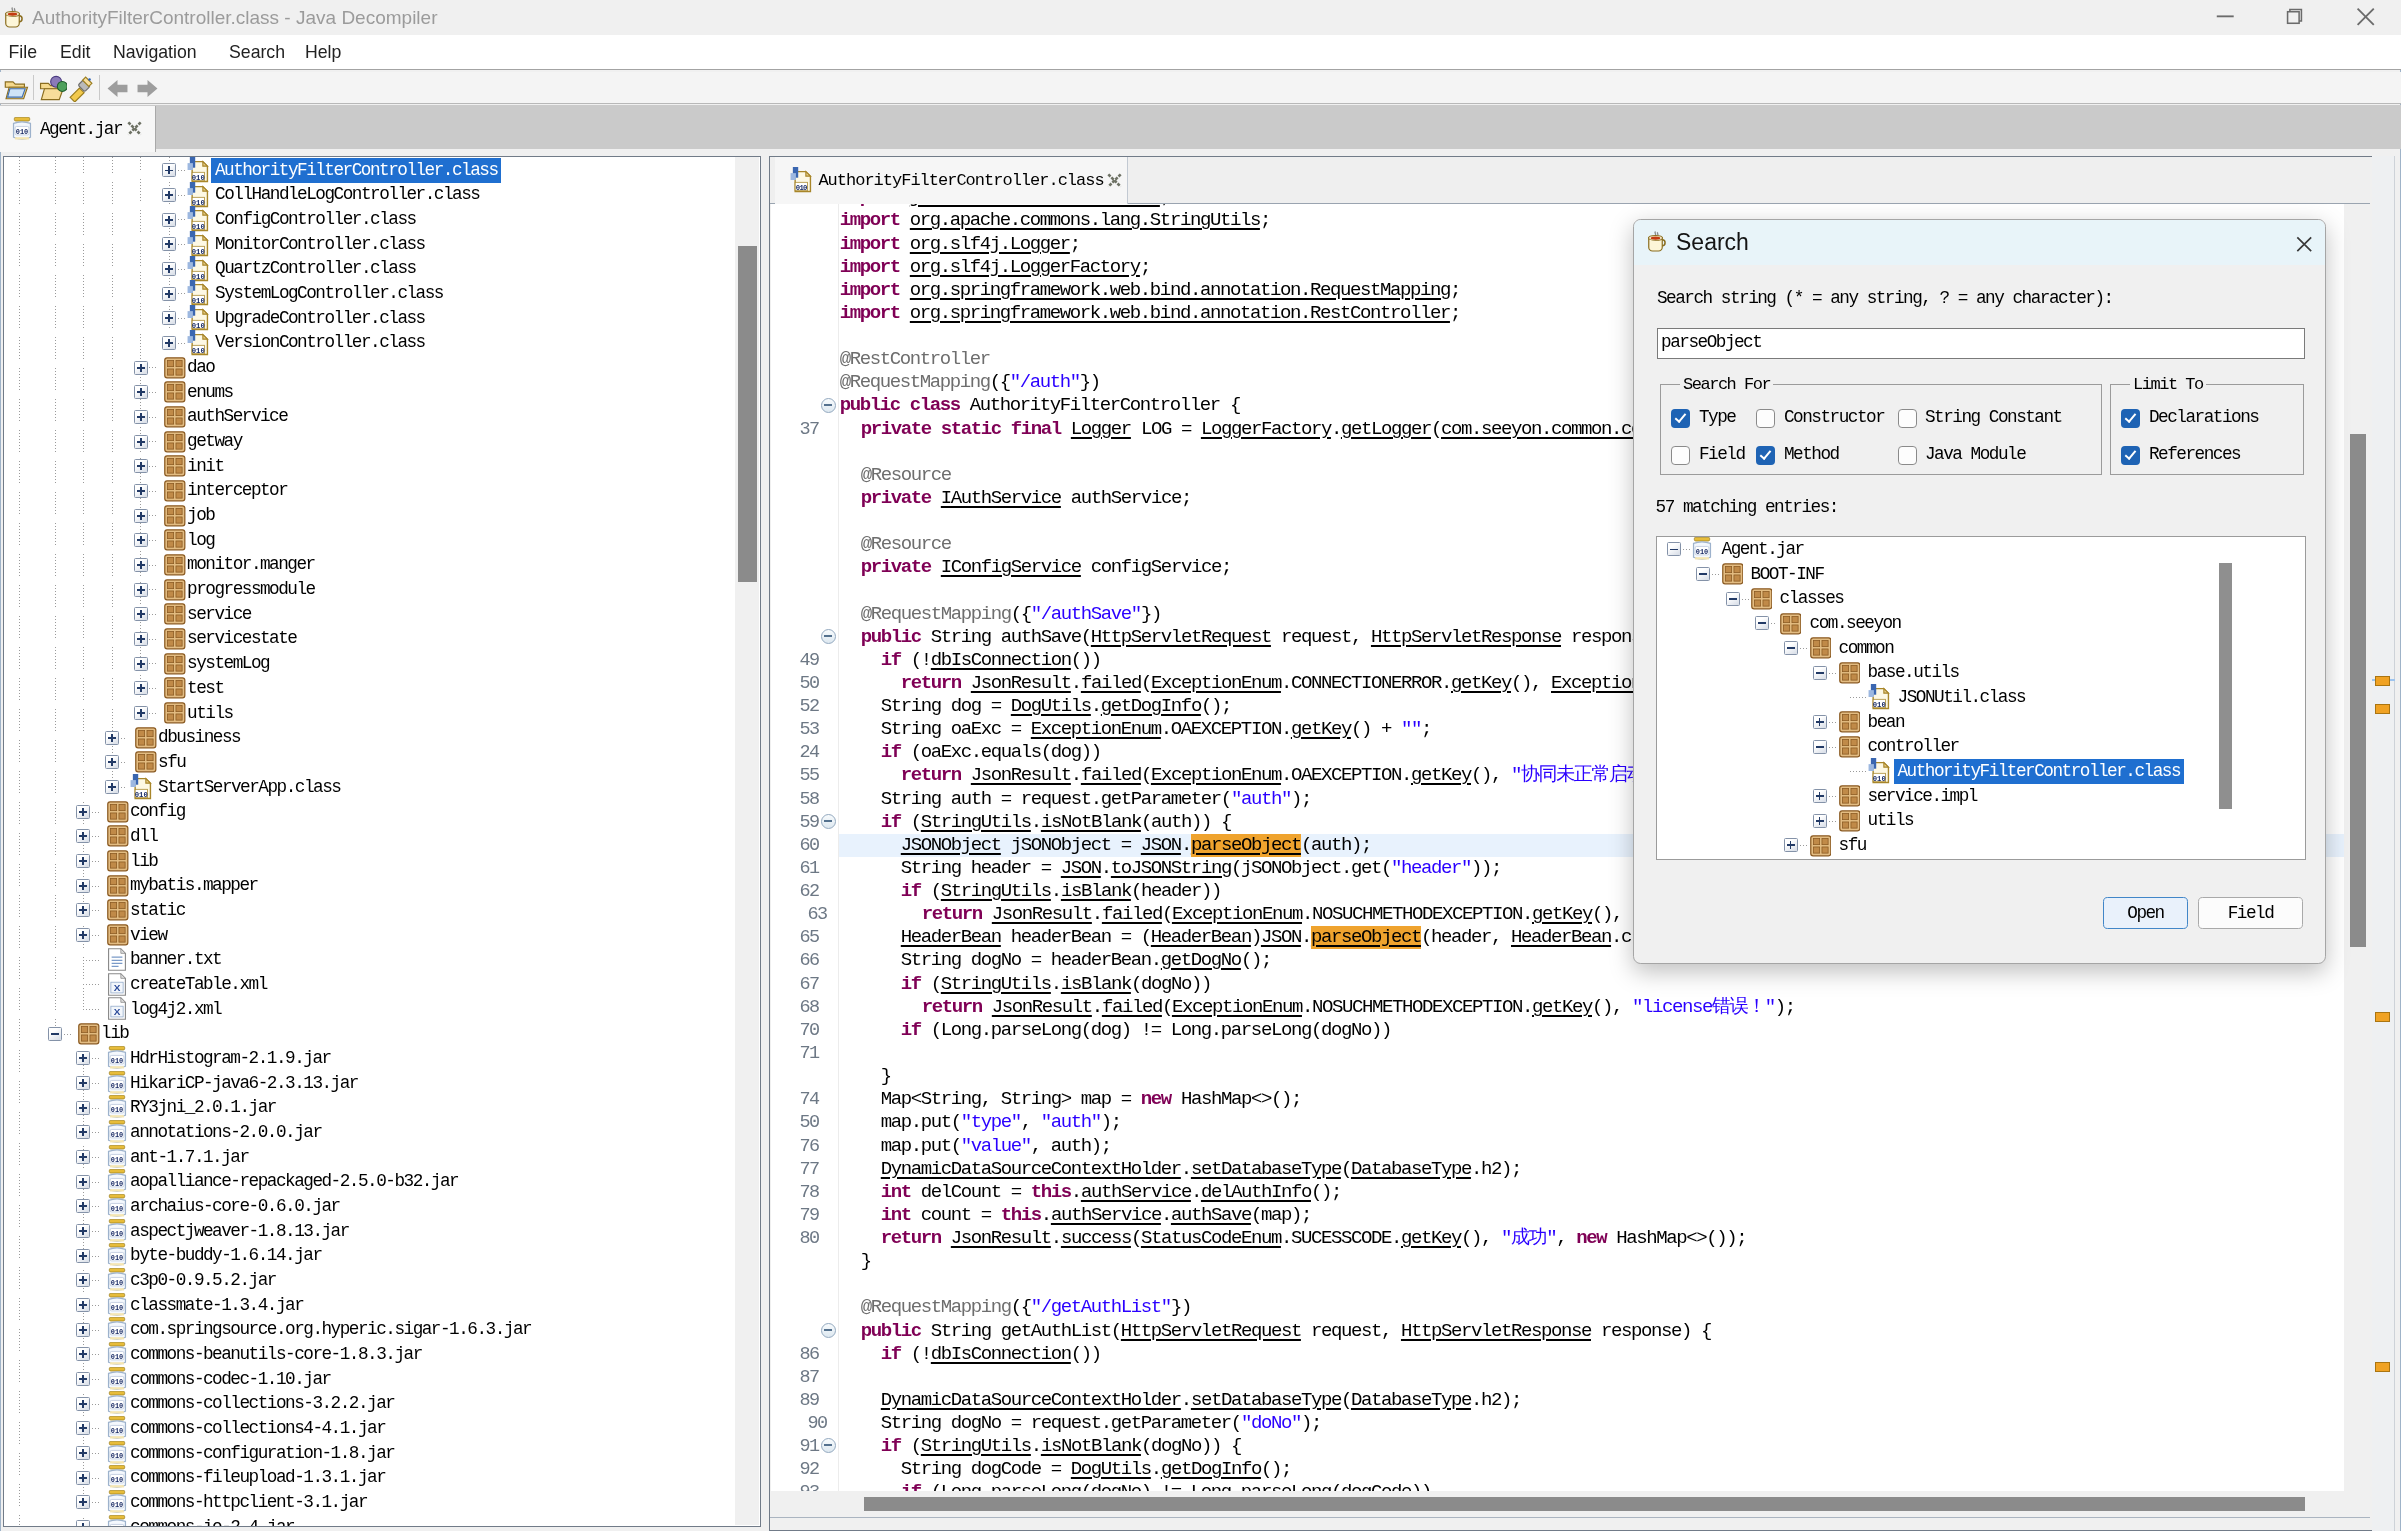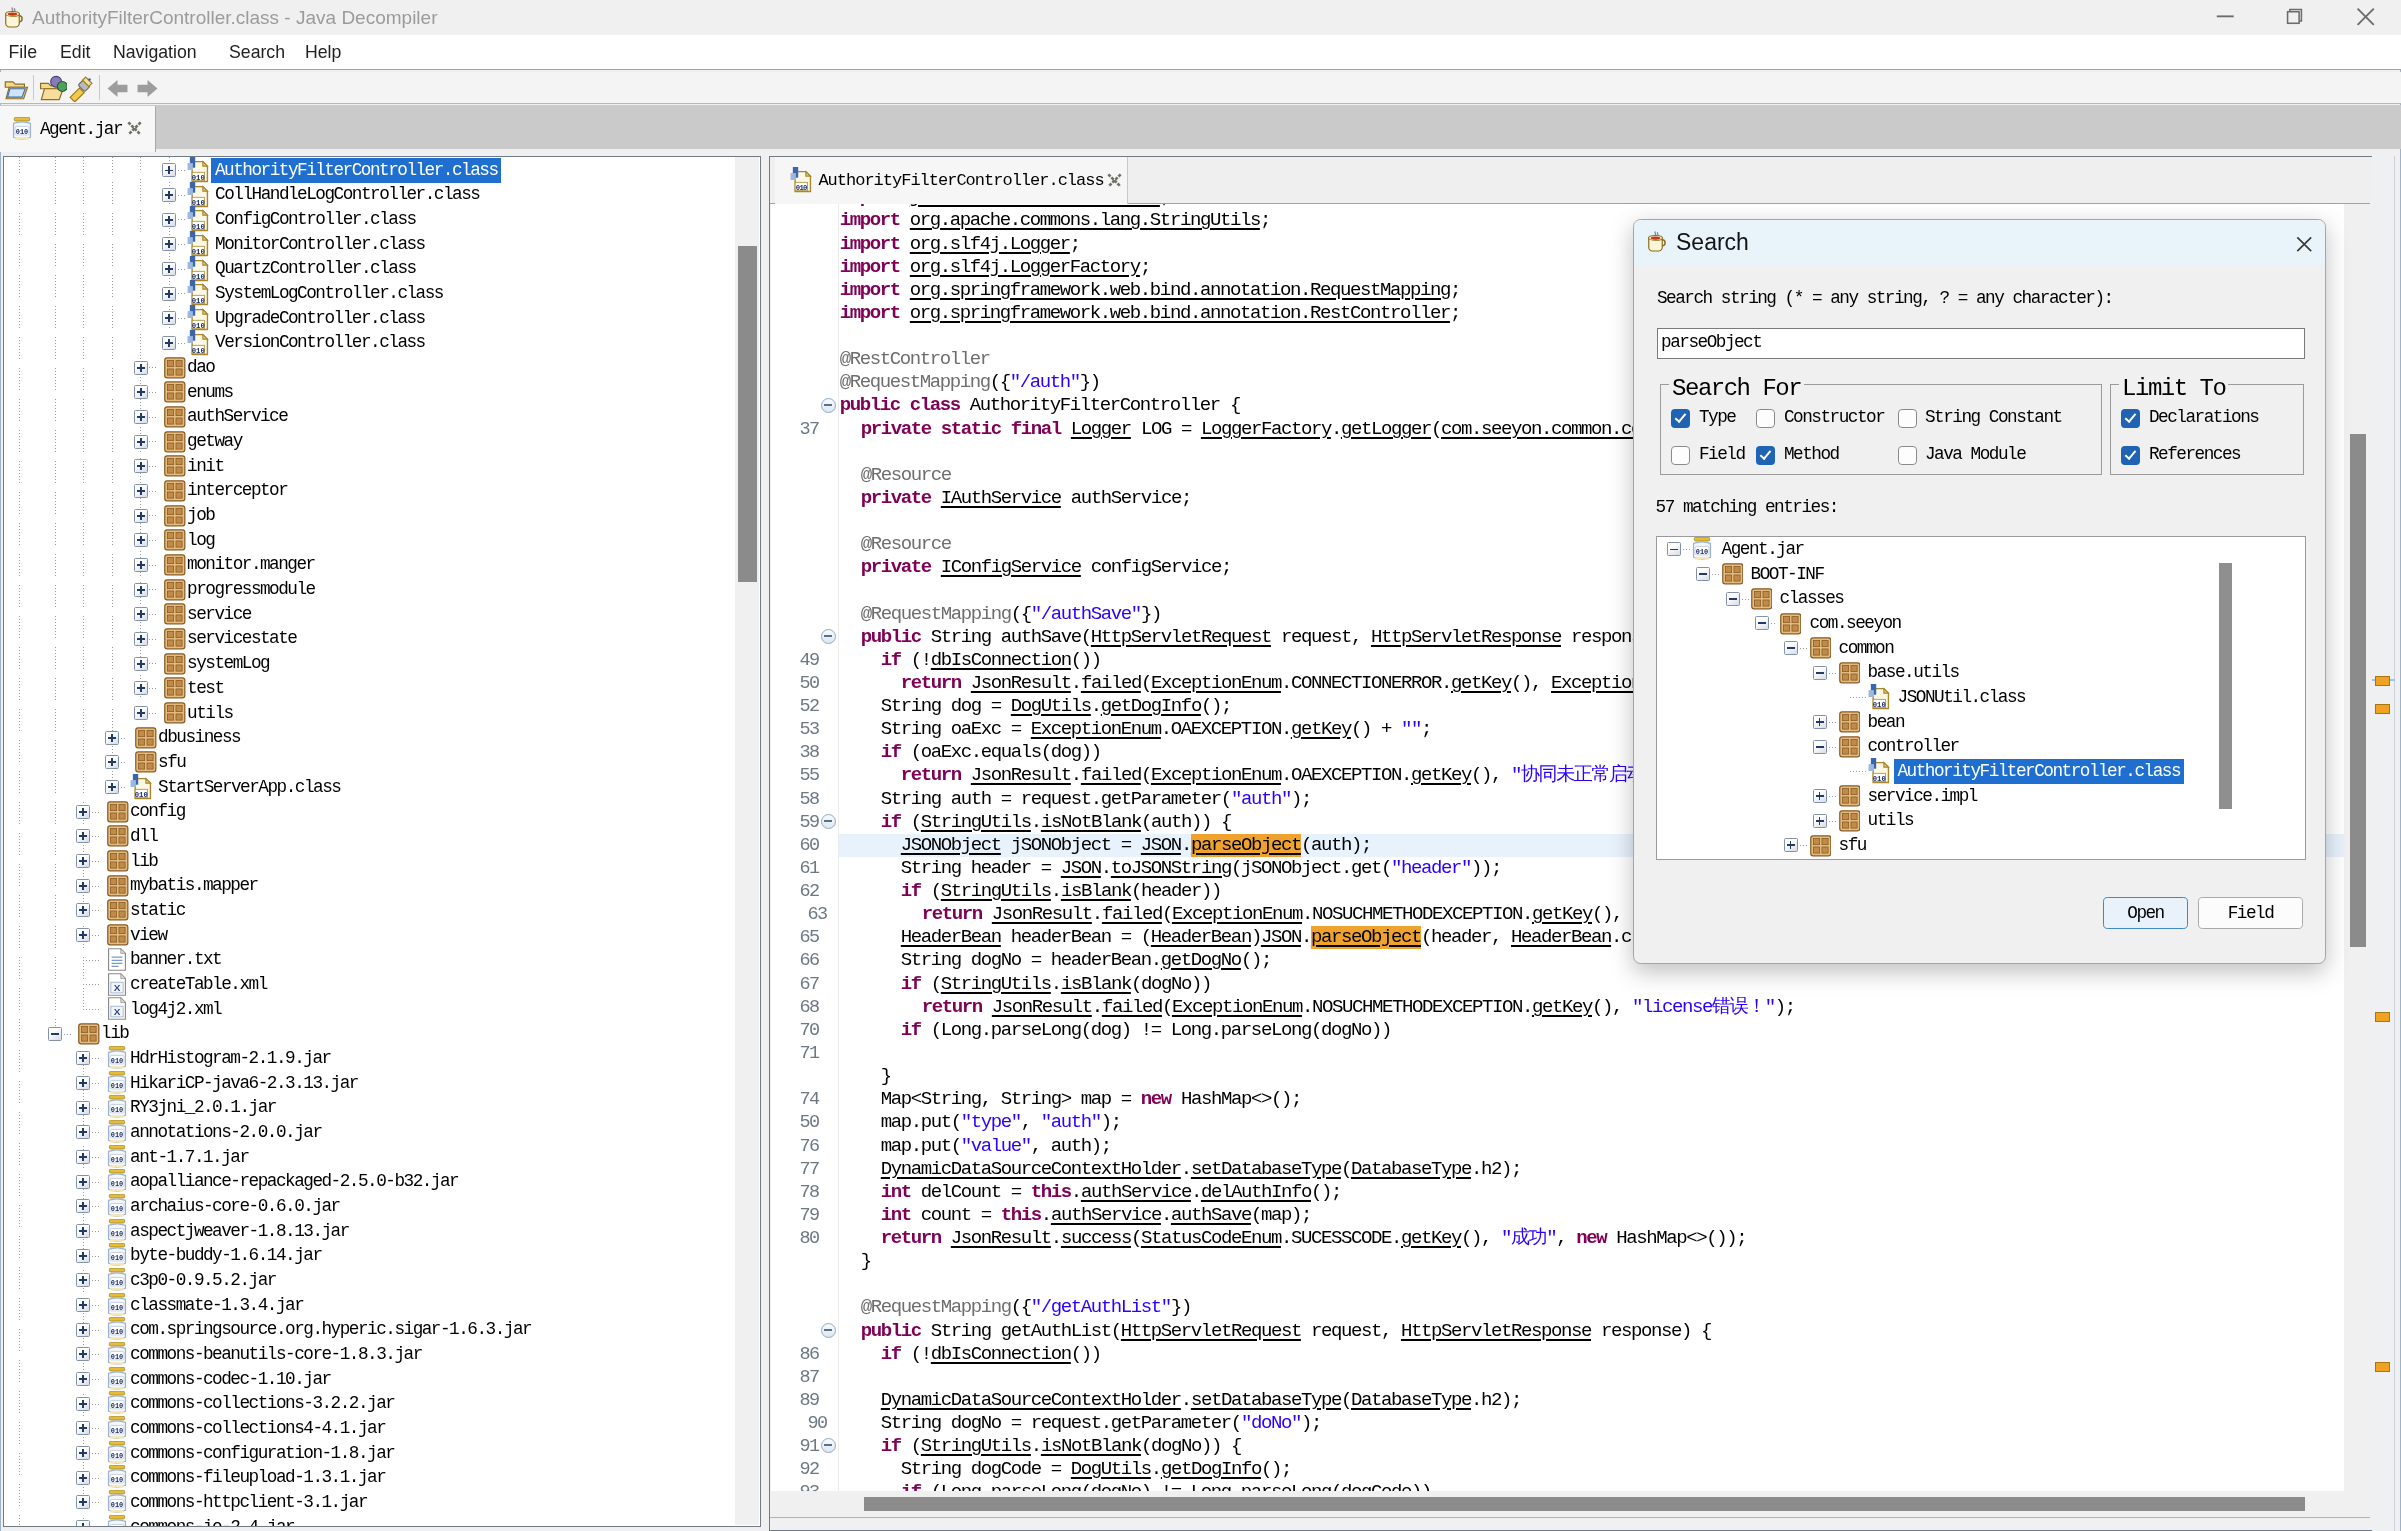--- a/index.html
+++ b/index.html
@@ -42,21 +42,21 @@
 .fold{position:absolute;width:15.4px;height:15.4px;border-radius:50%;border:1.5px solid #93a9bf;background:linear-gradient(#f8fbfd,#dde8f0)}
 .fold:before{content:"";position:absolute;left:2.3px;top:5.4px;width:7.7px;height:1.5px;background:#54718e}
 #selline{position:absolute;background:#e8f2fd}
 
 #dlg{position:absolute;left:1633px;top:219px;width:693px;height:745px;background:#f0f0f0;border:0.8px solid #a5a5a5;border-radius:7.7px;box-shadow:0 7.7px 23px rgba(0,0,0,0.25);overflow:hidden}
 #dlgtitle{position:absolute;left:0;top:0;width:100%;height:45px;background:#e8f4f9}
 #dlgtitle .t{position:absolute;left:42px;top:0;height:45px;line-height:45px;font-size:23px;color:#141414;font-family:"Liberation Sans",sans-serif}
 .dlab{position:absolute;font-size:17.7px;letter-spacing:-1.5px;color:#000;white-space:pre;font-family:"Liberation Mono",monospace}
 #dinput{position:absolute;left:23px;top:108px;width:648px;height:31px;background:#fff;border:0.8px solid #7a7a7a}
 .grp{position:absolute;border:0.8px solid #9b9b9b}
-.grplab{position:absolute;top:-10px;left:8px;background:#f0f0f0;padding:0 3.1px;font-size:24px;letter-spacing:-1.5px;white-space:pre;font-family:"Liberation Mono",monospace}
+.grplab{position:absolute;top:-10px;left:19px;background:#f0f0f0;padding:0 3.1px;font-size:17px;letter-spacing:-1.5px;white-space:pre;font-family:"Liberation Mono",monospace}
 .cb{position:absolute;width:19px;height:19px;border-radius:3.9px}
 .cb.on{background:#1e63b4}
 .cb.on:before{content:"";position:absolute;left:3.9px;top:4.6px;width:8.5px;height:3.9px;border-left:2.3px solid #fff;border-bottom:2.3px solid #fff;transform:rotate(-50deg)}
 .cb.off{background:#fdfdfd;border:1.5px solid #8a8a8a}
 .cblab{position:absolute;font-size:17.7px;letter-spacing:-1.5px;white-space:pre;font-family:"Liberation Mono",monospace}
 #dtree{position:absolute;left:21.6px;top:316px;width:650px;height:324px;background:#fff;border:0.8px solid #9b9b9b;overflow:hidden}
 .btn{position:absolute;height:32px;line-height:31px;text-align:center;font-size:17.7px;letter-spacing:-1.5px;border-radius:4.6px;font-family:"Liberation Mono",monospace}
 #btnopen{left:469px;top:677px;width:85px;background:#e9f1fb;border:1.5px solid #4186c8}
 #btncancel{left:564px;top:677px;width:105px;background:#fcfcfc;border:0.8px solid #a9a9a9}
 
@@ -742,21 +742,21 @@
       <div class="fold" style="left:50px;top:425px"></div>
       <div class="cl" style="left:90px;top:422px"><span class="kw">public</span> String authSave(<span class="lk">HttpServletRequest</span> request, <span class="lk">HttpServletResponse</span> response) {</div>
       <div class="ln" style="left:0px;top:445px">49</div>
       <div class="cl" style="left:110px;top:445px"><span class="kw">if</span> (!<span class="lk">dbIsConnection</span>())</div>
       <div class="ln" style="left:0px;top:468px">50</div>
       <div class="cl" style="left:130px;top:468px"><span class="kw">return</span> <span class="lk">JsonResult</span>.<span class="lk">failed</span>(<span class="lk">ExceptionEnum</span>.CONNECTIONERROR.<span class="lk">getKey</span>(), <span class="lk">ExceptionEnum</span>.CONNECTIONERROR.<span class="lk">getValue</span>());</div>
       <div class="ln" style="left:0px;top:491px">52</div>
       <div class="cl" style="left:110px;top:491px">String dog = <span class="lk">DogUtils</span>.<span class="lk">getDogInfo</span>();</div>
       <div class="ln" style="left:0px;top:514px">53</div>
       <div class="cl" style="left:110px;top:514px">String oaExc = <span class="lk">ExceptionEnum</span>.OAEXCEPTION.<span class="lk">getKey</span>() + <span class="str">""</span>;</div>
-      <div class="ln" style="left:0px;top:537px">38</div>
+      <div class="ln" style="left:0px;top:537px">24</div>
       <div class="cl" style="left:110px;top:537px"><span class="kw">if</span> (oaExc.equals(dog))</div>
       <div class="ln" style="left:0px;top:560px">55</div>
       <div class="cl" style="left:130px;top:560px"><span class="kw">return</span> <span class="lk">JsonResult</span>.<span class="lk">failed</span>(<span class="lk">ExceptionEnum</span>.OAEXCEPTION.<span class="lk">getKey</span>(), <span class="str">"协同未正常启动！"</span>);</div>
       <div class="ln" style="left:0px;top:584px">58</div>
       <div class="cl" style="left:110px;top:584px">String auth = request.getParameter(<span class="str">"auth"</span>);</div>
       <div class="ln" style="left:0px;top:607px">59</div>
       <div class="fold" style="left:50px;top:610px"></div>
       <div class="cl" style="left:110px;top:607px"><span class="kw">if</span> (<span class="lk">StringUtils</span>.<span class="lk">isNotBlank</span>(auth)) {</div>
       <div class="ln" style="left:0px;top:630px">60</div>
       <div class="cl" style="left:130px;top:630px"><span class="lk">JSONObject</span> jSONObject = <span class="lk">JSON</span>.<span class="lk hl">parseObject</span>(auth);</div>

